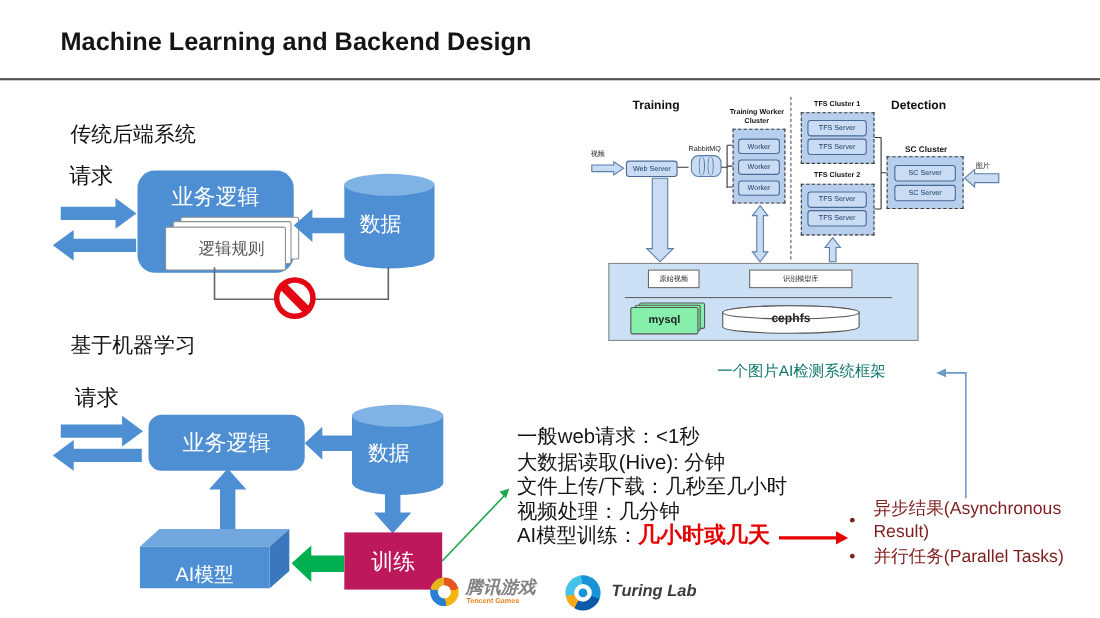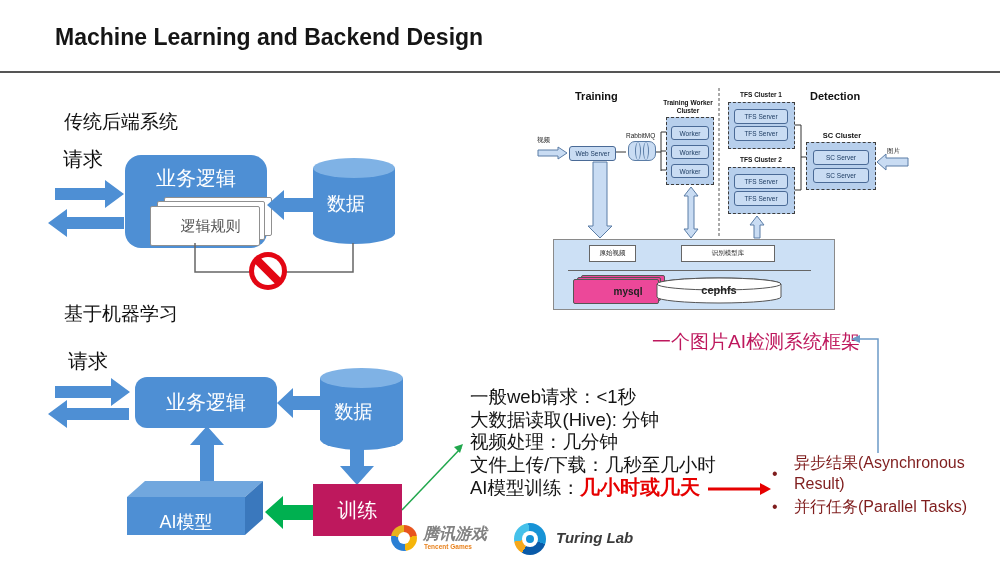--- a/index.html
+++ b/index.html
@@ -23,22 +23,22 @@
   .nosign .bar{position:absolute;left:4px;top:15px;width:30px;height:8px;background:#E30613;transform:rotate(45deg);}
   
   .sec-title{position:absolute;font-size:11px;font-weight:bold;color:#111;}
   .tiny{position:absolute;font-size:6.5px;color:#222;}
   .srv{position:absolute;background:#C9DCF3;border:1px solid #4A6A96;border-radius:3px;
        display:flex;align-items:center;justify-content:center;font-size:6.5px;color:#17365D;}
   .cluster{position:absolute;background:#B7CFEC;border:1px dashed #3d3d3d;}
   .cl-label{position:absolute;font-size:6.5px;font-weight:bold;color:#111;text-align:center;line-height:1.2;}
   .wbox{position:absolute;background:#fff;border:1px solid #666;display:flex;align-items:center;
         justify-content:center;font-size:6.5px;color:#222;}
-  .mcard{position:absolute;background:#ec4899;border:1px solid #555;border-radius:2px;padding-left:24px;}
-  .caption{position:absolute;left:652px;top:329px;font-size:19px;color:#be185d;}
+  .mcard{position:absolute;background:#86efac;border:1px solid #555;border-radius:2px;}
+  .caption{position:absolute;left:652px;top:329px;font-size:14px;color:#0f766e;}
   
   .lat{font-size:18.5px;color:#141414;line-height:22.5px;white-space:nowrap;}
   .hl{color:#E60000;font-weight:bold;font-size:20px;}
   
   .blt{display:flex;font-size:16px;color:#7f1d1d;line-height:21px;margin-bottom:2px;align-items:center;}
   .blt .dot{width:22px;flex:none;}
   .blt .dot::before{content:"\2022";}
   
   .tg-icon{position:absolute;left:391px;top:525px;width:26px;height:26px;border-radius:50%;
            background:conic-gradient(#e8541e 0 22%,#f5b50a 22% 48%,#2a7fd4 48% 78%,#e8b11e 78% 100%);}
@@ -252,22 +252,22 @@
 
   <div class="caption">一个图片AI检测系统框架</div>
   <svg class="abs" style="left:850px;top:332px;" width="40" height="126">
     <polyline points="28,121 28,7 10,7" fill="none" stroke="#6C9BC8" stroke-width="1.5"></polyline>
     <polygon points="10,3 1,7 10,11" fill="#6C9BC8"></polygon>
   </svg>
 
   <div class="abs" style="left:470px;top:386px;">
     <div class="lat">一般web请求：&lt;1秒</div>
     <div class="lat">大数据读取(Hive): 分钟</div>
+    <div class="lat">文件上传/下载：几秒至几小时</div>
     <div class="lat">视频处理：几分钟</div>
-    <div class="lat">文件上传/下载：几秒至几小时</div>
     <div class="lat"><span>AI模型训练：</span><span class="hl">几小时或几天</span></div>
   </div>
 
   <svg class="abs" style="left:708px;top:482px;" width="64" height="14">
     <polygon points="0,5.5 52,5.5 52,1 63,7 52,13 52,8.5 0,8.5" fill="#E60000"></polygon>
   </svg>
 
   <div class="abs" style="left:772px;top:452px;width:220px;">
     <div class="blt">
       <span class="dot"></span>

